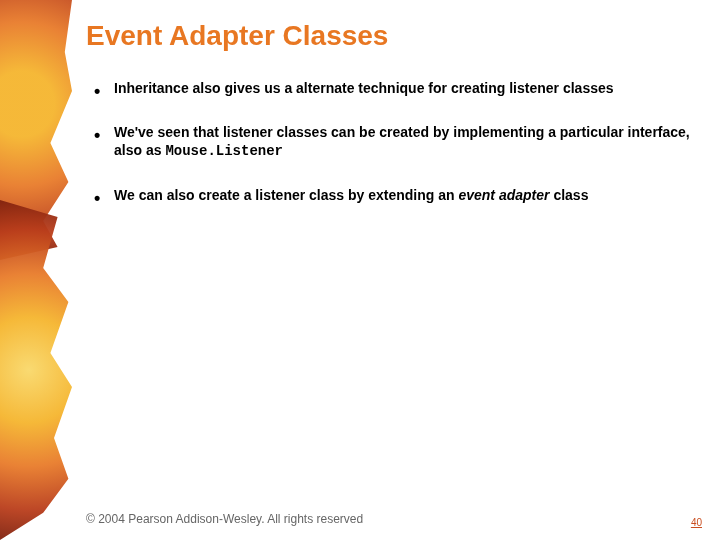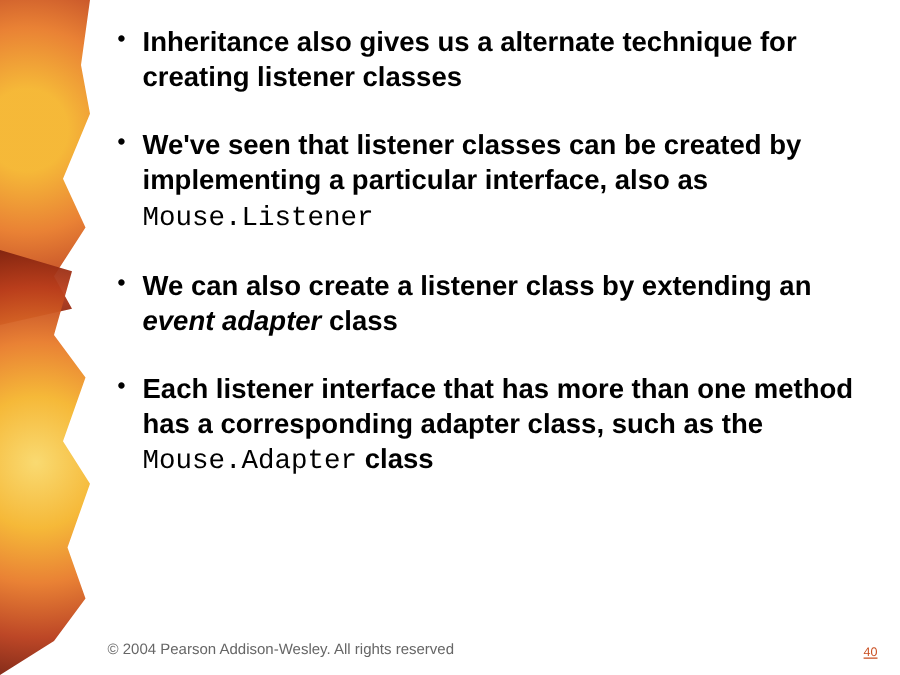--- a/index.html
+++ b/index.html
@@ -43,36 +43,36 @@
     font-weight: bold;
     color: #e87722;
     margin-bottom: 28px;
   }
   ul.bullets {
     list-style: none;
   }
   ul.bullets > li {
     position: relative;
     padding-left: 28px;
-    font-size: 22px;
+    font-size: 14px;
     line-height: 1.28;
     color: #000;
     font-weight: bold;
     margin-bottom: 26px;
   }
   ul.bullets > li::before {
     content: "•";
     position: absolute;
     left: 8px;
     top: 0;
     font-size: 18px;
   }
   .code {
     font-family: "Courier New", Courier, monospace;
-    font-weight: normal;
+    font-weight: bold;
   }
   .italic { font-style: italic; }
   .footer {
     position: absolute;
     left: 86px;
     bottom: 14px;
     font-size: 12px;
     color: #666;
   }
   .pagenum {
@@ -86,30 +86,28 @@
 </style>
 </head>
 <body>
 
 <div class="sidebar">
   <div class="leaf1"></div>
   <div class="leaf2"></div>
 </div>
 
 <div class="content">
+  <div class="title">Event Adapter Classes</div>
   <ul class="bullets">
     <li>
       <span>Inheritance also gives us a alternate technique for creating listener classes</span>
     </li>
     <li>
       <span>We've seen that listener classes can be created by implementing a particular interface, also as </span><span class="code">Mouse.Listener</span>
     </li>
     <li>
       <span>We can also create a listener class by extending an </span><span class="italic">event adapter</span><span> class</span>
     </li>
-    <li>
-      <span>Each listener interface that has more than one method has a corresponding adapter class, such as the </span><span class="code">Mouse.Adapter</span><span> class</span>
-    </li>
   </ul>
 </div>
 
 <div class="footer">© 2004 Pearson Addison-Wesley. All rights reserved</div>
 <div class="pagenum">40</div>
 
 </body></html>

